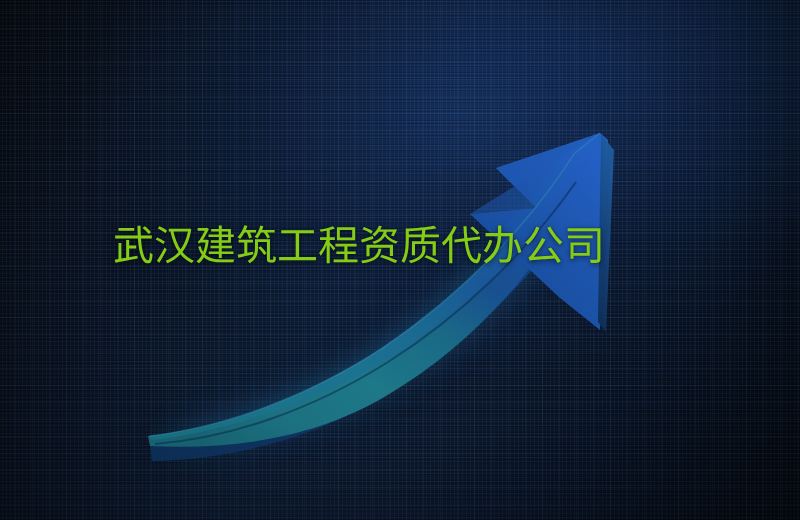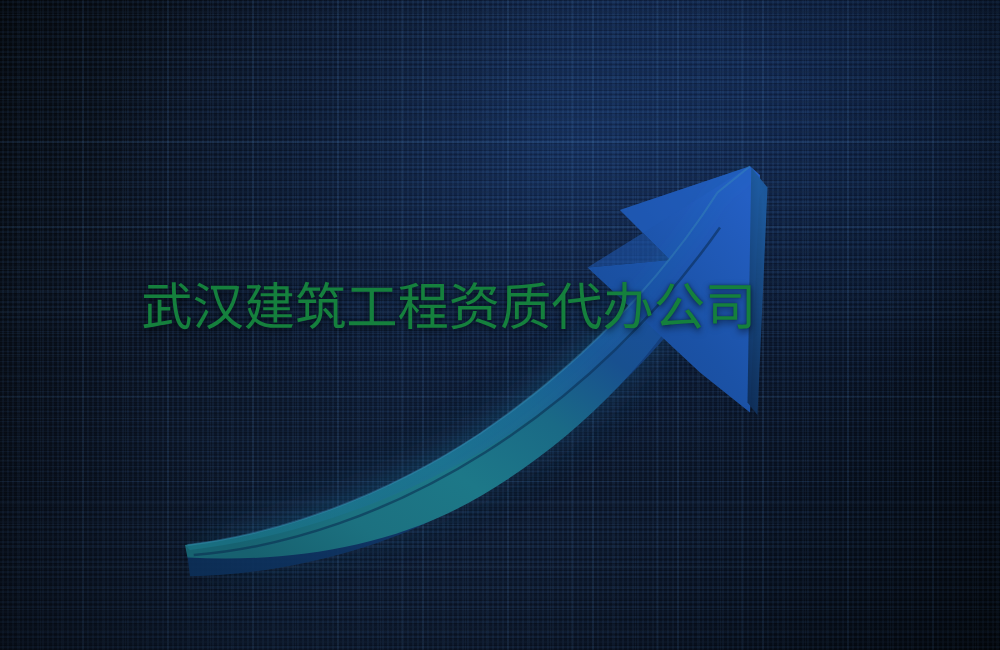--- a/index.html
+++ b/index.html
@@ -105,21 +105,21 @@
   
   .title {
     position: absolute;
     left: 113px;
     top: 217px;
     margin: 0;
     font-size: 41px;
     line-height: 58px;
     letter-spacing: 0px;
     font-weight: 400;
-    color: #15803d;
+    color: #84cc16;
     white-space: nowrap;
     text-shadow:
       0 0 2px rgba(10,20,40,0.55),
       0 2px 6px rgba(0,0,0,0.55);
   }
 </style>
 </head>
 <body>
 
 <div id="banner">

